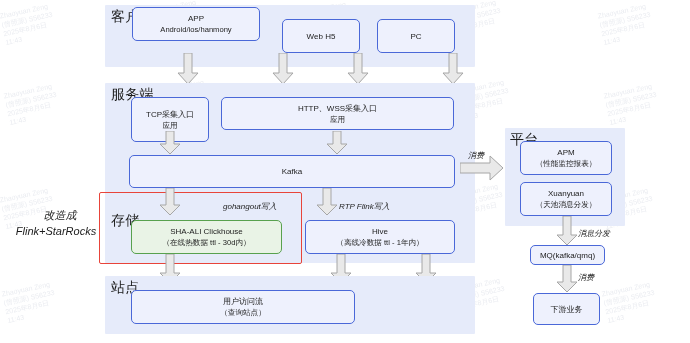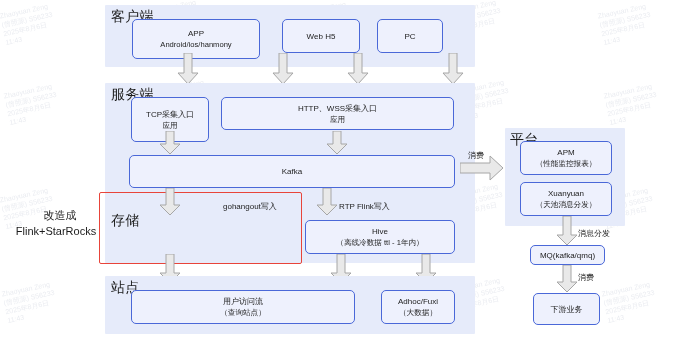--- a/index.html
+++ b/index.html
@@ -26,21 +26,21 @@
 
   
   .redbox{position:absolute;border:1px solid #e8443a;background:transparent;border-radius:2px;}
 
   
   .arrow-d{position:absolute;}
   .arrow-d svg,.arrow-r svg{display:block;}
   .arrow-r{position:absolute;}
 
   
-  .ftext{position:absolute;font-size:8px;line-height:11px;color:#1c1c1c;white-space:nowrap;}
+  .ftext{position:absolute;font-size:8px;line-height:11px;color:#1c1c1c;white-space:nowrap;font-style:italic;}
   .ftext.big{font-size:11px;line-height:15px;text-align:center;}
 </style>
 </head>
 <body>
 
 <div id="canvas">
 
   <div class="wm" style="left:2px;top:6px;">Zhaoyuan Zeng
 (曾照源) S56233
 2025年8月6日
@@ -121,30 +121,30 @@
 (曾照源) S56233
 2025年8月6日
 11:43</div>
 
   <div class="ftext big" style="left:18px;top:208px;width:84px;">改造成</div>
   <div class="ftext big" style="left:4px;top:224px;width:104px;">Flink+StarRocks</div>
 
   <div class="panel" style="left:105px;top:5px;height:62px;width:370px;"></div>
   <div class="panel-label" style="left:111px;top:8px;">客户端</div>
 
-  <div class="node" style="left:132px;top:19px;width:128px;height:40px;">
+  <div class="node" style="left:132px;top:7px;width:128px;height:34px;">
     <div>APP</div>
     <div class="l2">Android/ios/hanmony</div>
   </div>
 
   <div class="node" style="left:282px;top:19px;width:78px;height:34px;">
     <div>Web H5</div>
   </div>
 
-  <div class="node" style="left:377px;top:19px;width:66px;height:34px;">
+  <div class="node" style="left:377px;top:19px;width:78px;height:34px;">
     <div>PC</div>
   </div>
 
   <div class="arrow-d" style="left:177px;top:53px;">
     <svg width="22" height="32" viewBox="0 0 22 32">
         <path d="M7 0 H15 V20 H21 L11 31 L1 20 H7 Z" fill="#e9e9e9" stroke="#a6a6a6" stroke-width="1"></path>
       </svg>
   </div>
   <div class="arrow-d" style="left:272px;top:53px;">
     <svg width="22" height="32" viewBox="0 0 22 32">
@@ -208,20 +208,24 @@
   </div>
   <div class="ftext" style="left:178px;top:201px;margin-left:45px;">gohangout写入</div>
 
   <div class="arrow-d" style="left:316px;top:188px;">
     <svg width="22" height="28" viewBox="0 0 22 28">
         <path d="M7 0 H15 V17 H21 L11 27 L1 17 H7 Z" fill="#e9e9e9" stroke="#a6a6a6" stroke-width="1"></path>
       </svg>
   </div>
   <div class="ftext" style="left:339px;top:201px;">RTP Flink写入</div>
 
+  <div class="node green" style="left:131px;top:220px;width:151px;height:34px;">
+    <div>SHA-ALI Clickhouse</div>
+    <div class="l2">（在线热数据  ttl - 30d内）</div>
+  </div>
 
   <div class="node" style="left:305px;top:220px;width:150px;height:34px;">
     <div>Hive</div>
     <div class="l2">（离线冷数据  ttl - 1年内）</div>
   </div>
 
   <div class="arrow-d" style="left:159px;top:254px;">
     <svg width="22" height="30" viewBox="0 0 22 30">
         <path d="M7 0 H15 V19 H21 L11 29 L1 19 H7 Z" fill="#e9e9e9" stroke="#a6a6a6" stroke-width="1"></path>
       </svg>
@@ -238,24 +242,20 @@
   </div>
 
   <div class="panel" style="left:105px;top:276px;height:58px;width:370px;"></div>
   <div class="panel-label" style="left:111px;top:279px;">站点</div>
 
   <div class="node" style="left:131px;top:290px;width:224px;height:34px;">
     <div>用户访问流</div>
     <div class="l2">（查询站点）</div>
   </div>
 
-  <div class="node" style="left:381px;top:290px;width:74px;height:34px;">
-    <div>Adhoc/Fuxi</div>
-    <div class="l2">（大数据）</div>
-  </div>
 
   <div class="panel" style="left:505px;top:128px;height:98px;width:120px;"></div>
   <div class="panel-label" style="left:510px;top:131px;">平台</div>
 
   <div class="node" style="left:520px;top:141px;width:92px;height:34px;">
     <div>APM</div>
     <div class="l2">（性能监控报表）</div>
   </div>
 
   <div class="node" style="left:520px;top:182px;width:92px;height:34px;">

